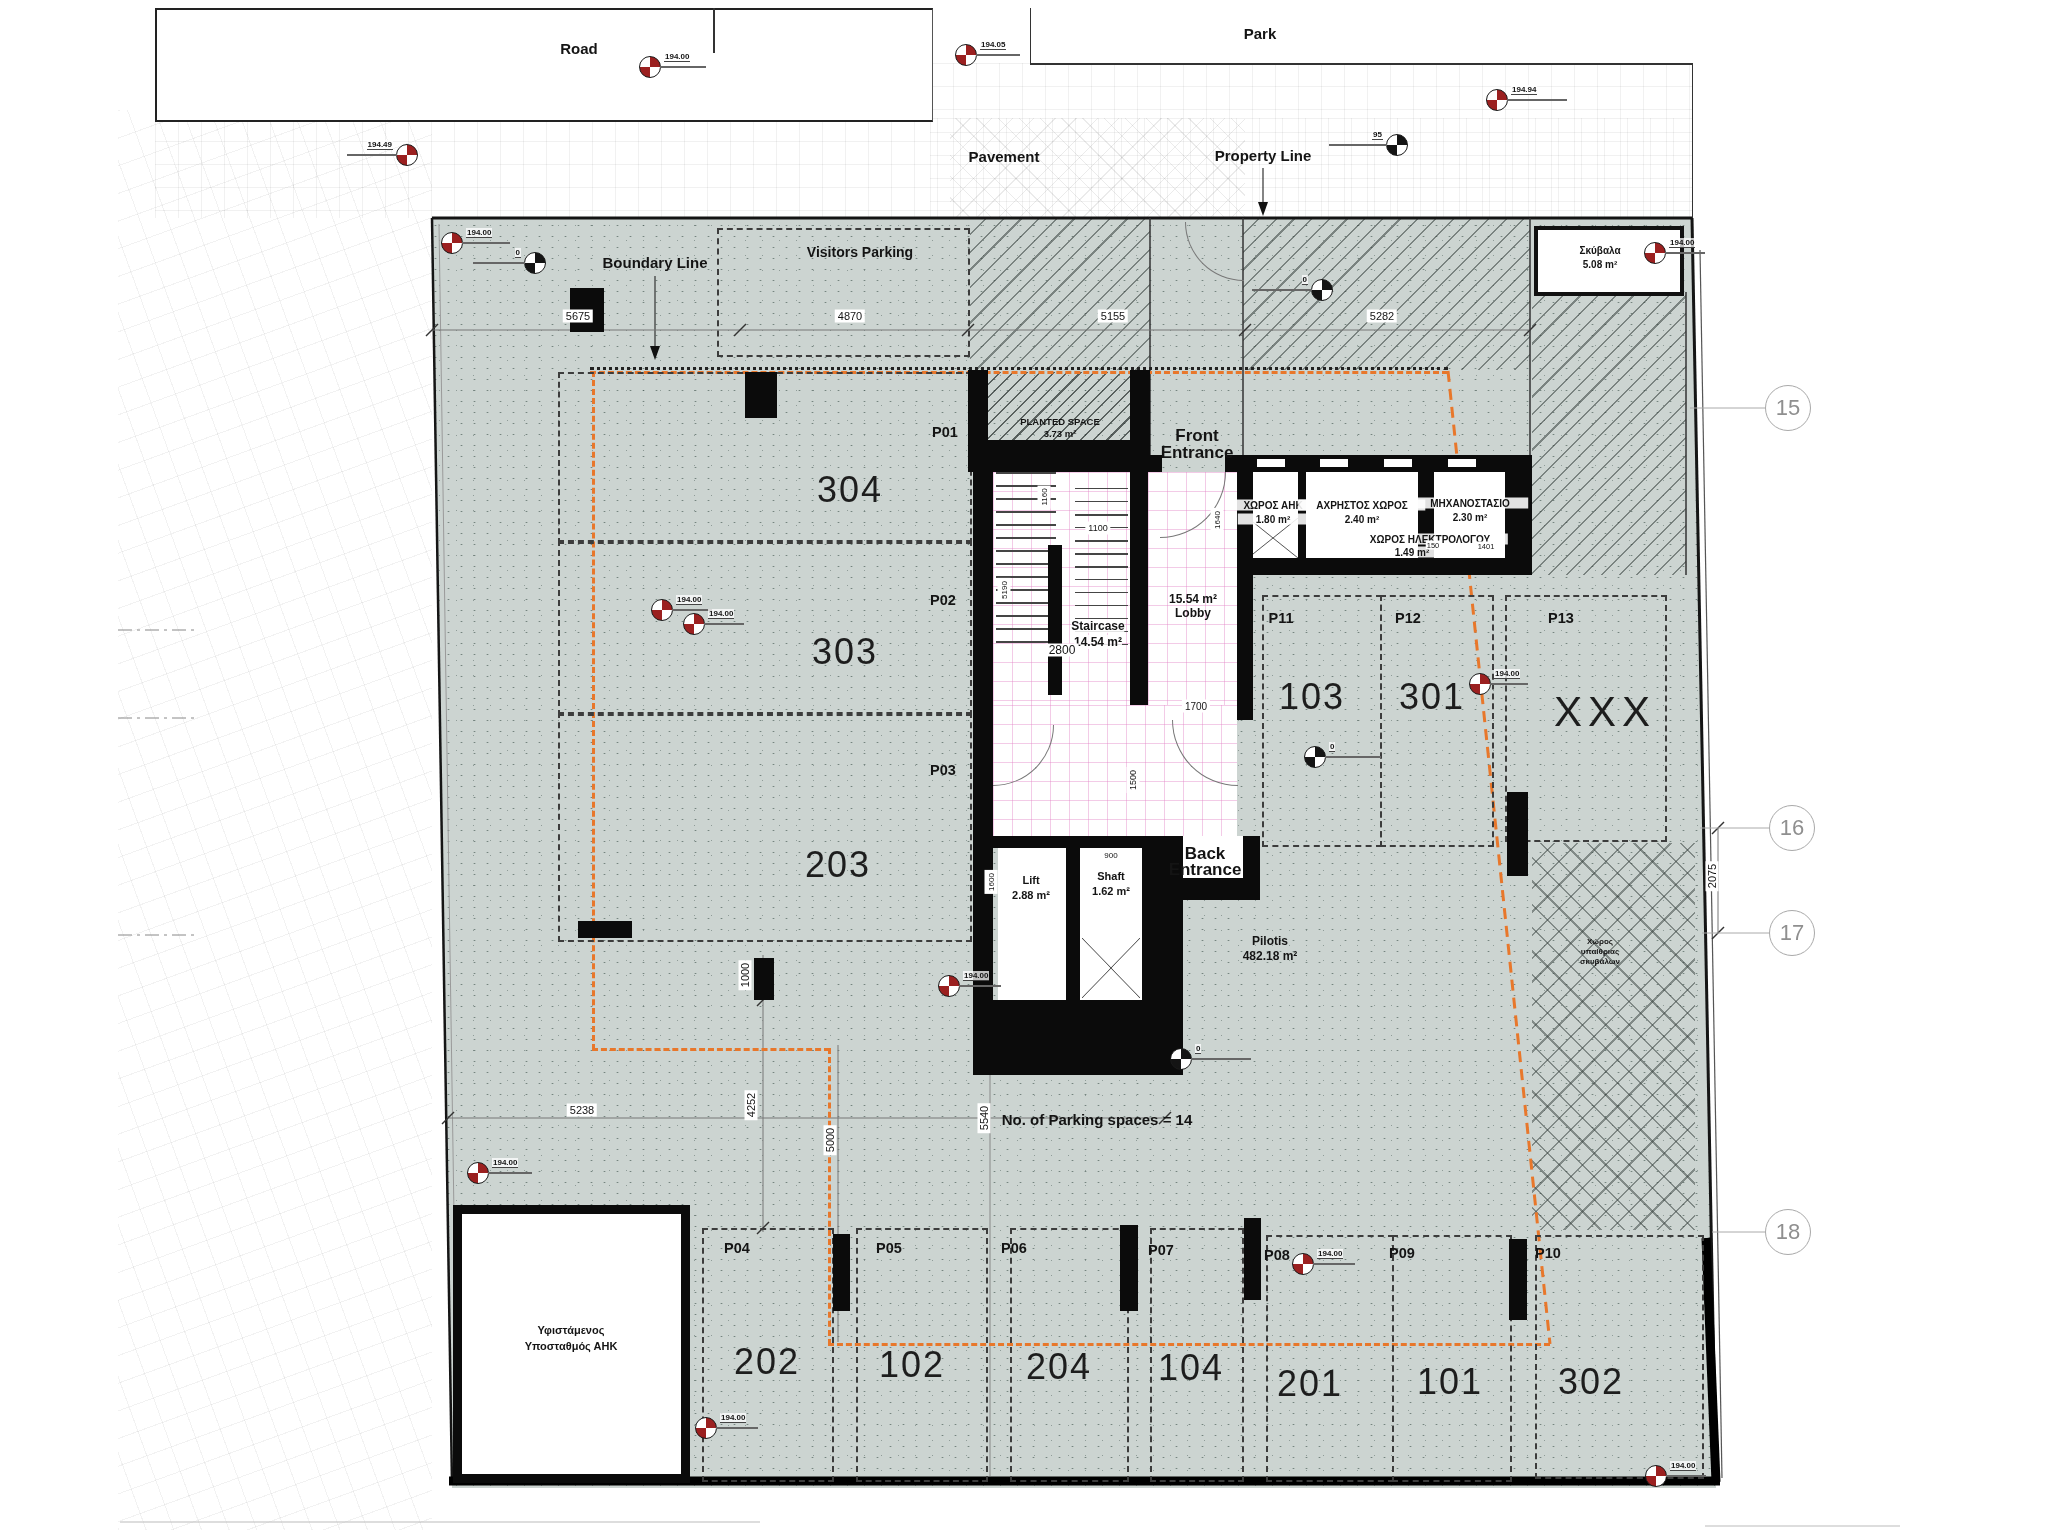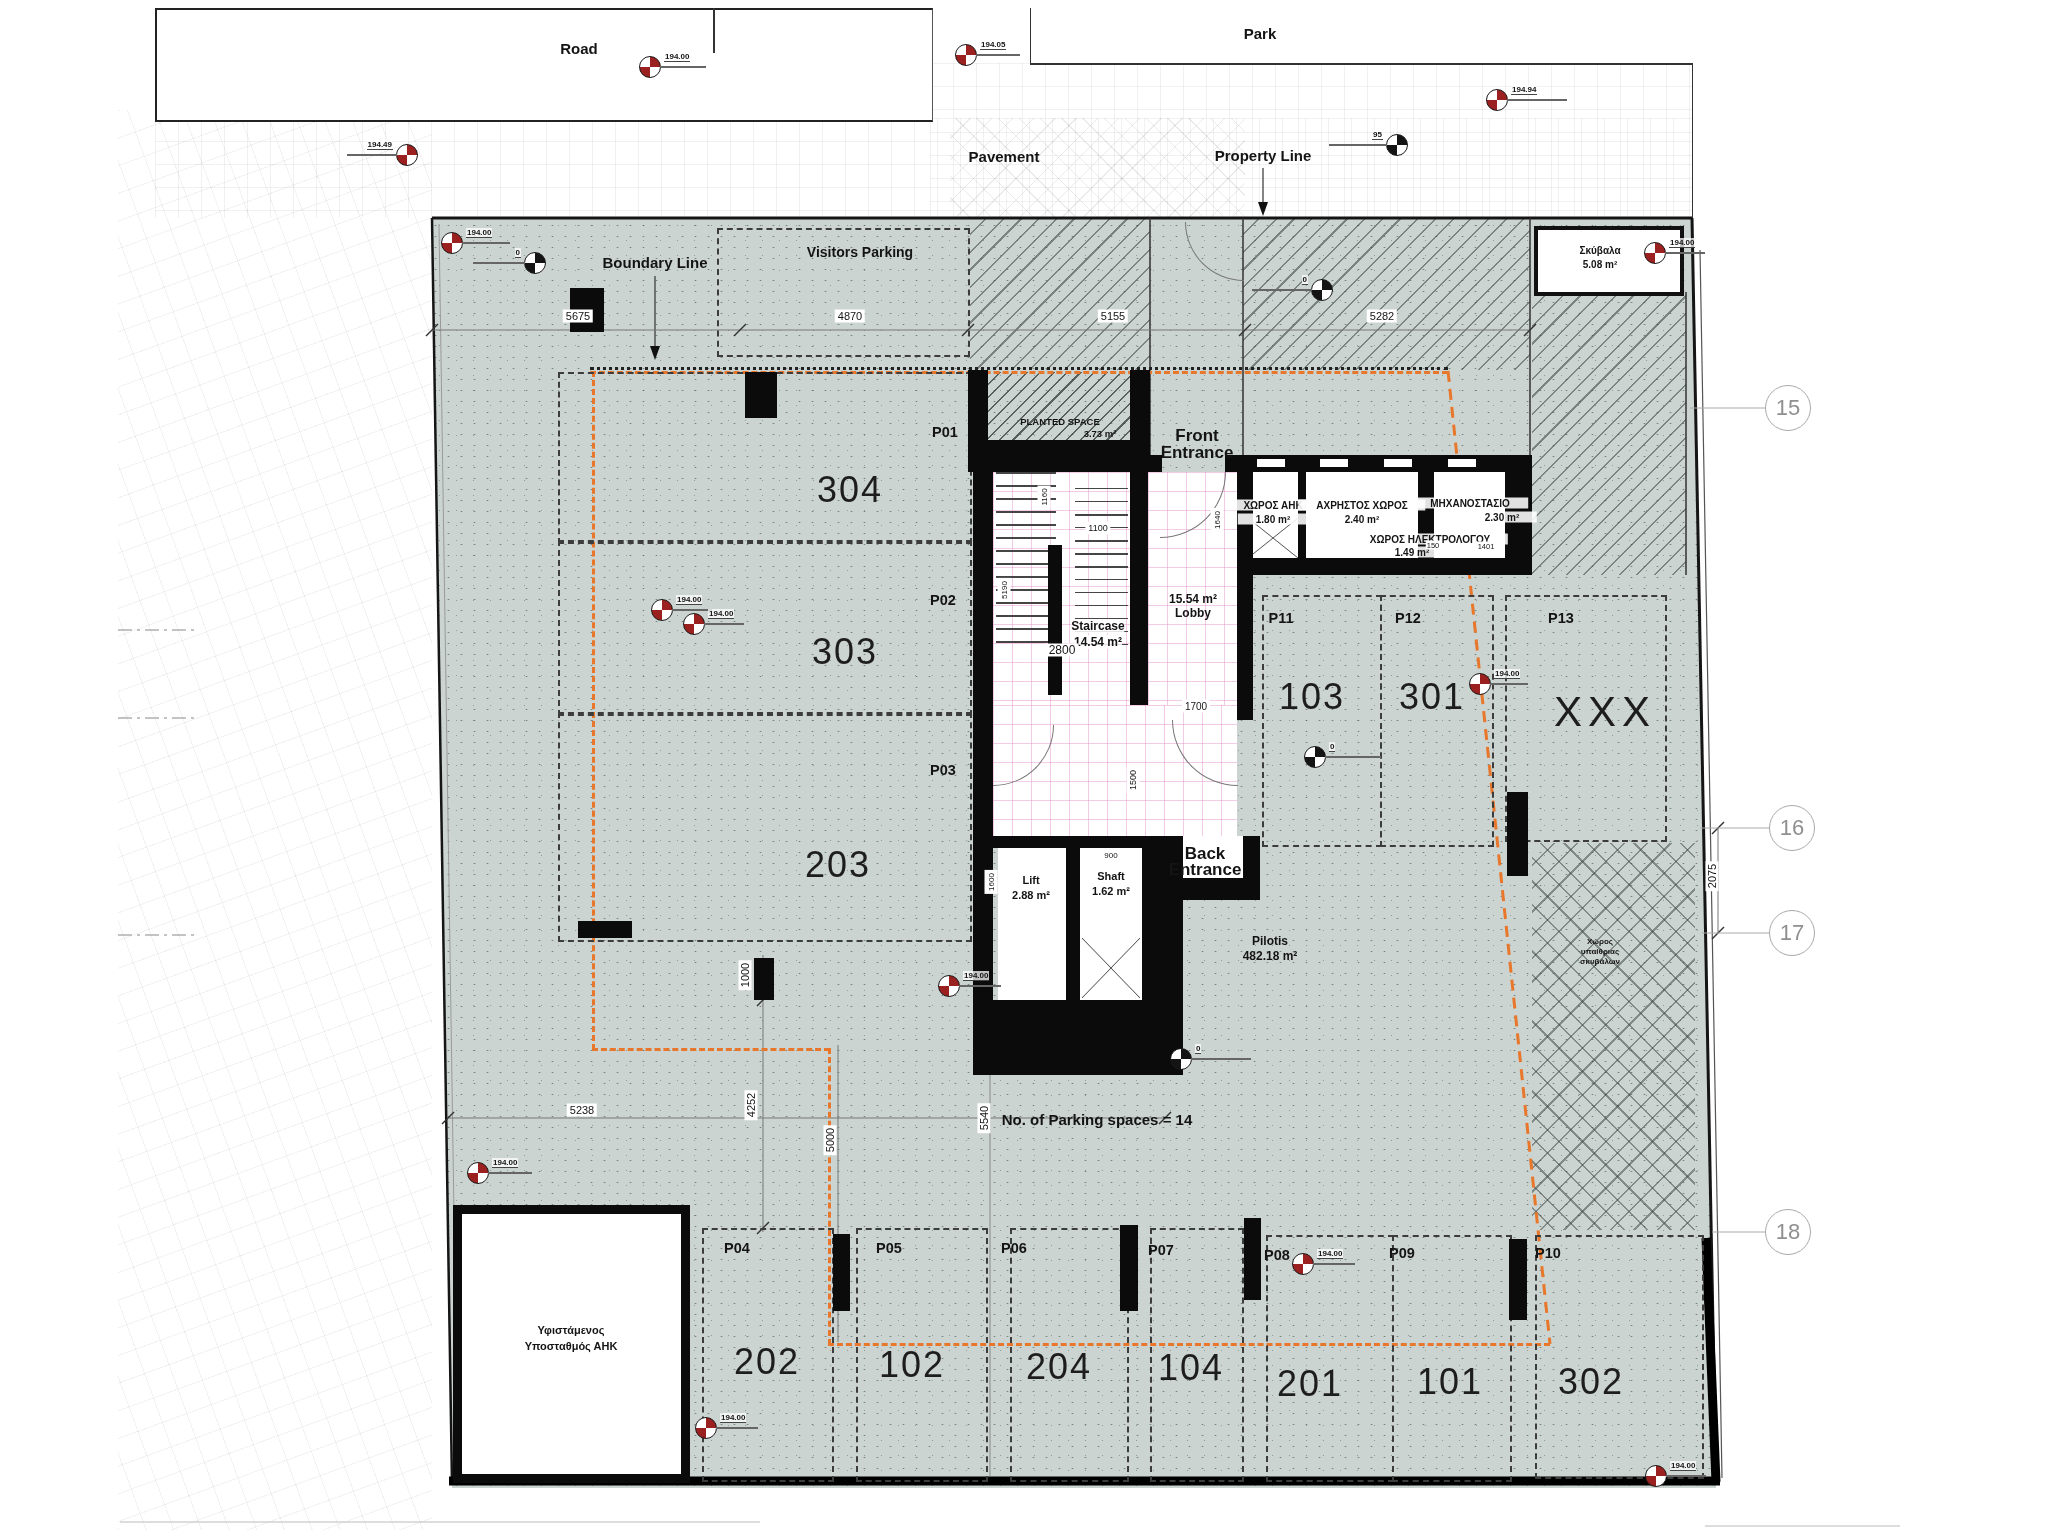--- a/index.html
+++ b/index.html
@@ -221,42 +221,42 @@
   <div class="a" style="left:453px;top:1205px;width:237px;height:278px;background:#fff;border:9px solid #0b0b0b;box-sizing:border-box;"></div>
 
   <div class="t b lbl15" style="left:579px;top:48px;">Road</div>
   <div class="t b lbl15" style="left:1260px;top:33px;">Park</div>
   <div class="t b lbl15" style="left:1004px;top:156px;">Pavement</div>
   <div class="t b lbl15" style="left:1263px;top:155px;">Property Line</div>
   <div class="t b lbl15" style="left:655px;top:262px;">Boundary Line</div>
   <div class="t b" style="left:860px;top:252px;font-size:14px;">Visitors Parking</div>
 
   <div class="t b lbl9" style="left:1060px;top:421px;">PLANTED SPACE</div>
-  <div class="t b lbl9" style="left:1060px;top:433px;margin-left:40px;">3.73 m²</div>
+  <div class="t b lbl9" style="left:1060px;top:433px;">3.73 m²</div>
   <div class="t b lbl13" style="left:1197px;top:436px;">Front</div>
   <div class="t b lbl13" style="left:1197px;top:453px;">Entrance</div>
   <div class="t b lbl13" style="left:1205px;top:854px;">Back</div>
   <div class="t b lbl13" style="left:1205px;top:870px;">Entrance</div>
   <div class="t b lbl12" style="left:1193px;top:613px;">Lobby</div>
   <div class="t b lbl12" style="left:1193px;top:599px;">15.54 m²</div>
   <div class="t b lbl12" style="left:1098px;top:626px;background:rgba(255,255,255,.85);text-align:center;">Staircase</div>
   <div class="t b lbl12" style="left:1098px;top:642px;background:rgba(255,255,255,.85);">14.54 m²</div>
   <div class="t b lbl11" style="left:1031px;top:880px;">Lift</div>
   <div class="t b lbl11" style="left:1031px;top:895px;">2.88 m²</div>
   <div class="t b lbl11" style="left:1111px;top:876px;">Shaft</div>
   <div class="t b lbl11" style="left:1111px;top:891px;">1.62 m²</div>
   <div class="t b lbl12" style="left:1270px;top:941px;">Pilotis</div>
   <div class="t b lbl12" style="left:1270px;top:956px;">482.18 m²</div>
   <div class="t b lbl15" style="left:1097px;top:1119px;">No. of Parking spaces = 14</div>
   <div class="t gk" style="left:1273px;top:505px;">ΧΩΡΟΣ ΑΗΚ</div>
   <div class="t gk" style="left:1273px;top:519px;">1.80 m²</div>
   <div class="t gk" style="left:1362px;top:505px;">ΑΧΡΗΣΤΟΣ ΧΩΡΟΣ</div>
   <div class="t gk" style="left:1362px;top:519px;">2.40 m²</div>
   <div class="t gk" style="left:1470px;top:503px;">ΜΗΧΑΝΟΣΤΑΣΙΟ</div>
-  <div class="t gk" style="left:1470px;top:517px;margin-left:32px;">2.30 m²</div>
+  <div class="t gk" style="left:1470px;top:517px;">2.30 m²</div>
   <div class="t gk" style="left:1430px;top:539px;">ΧΩΡΟΣ ΗΛΕΚΤΡΟΛΟΓΟΥ</div>
   <div class="t gk" style="left:1412px;top:552px;">1.49 m²</div>
   <div class="t b lbl10" style="left:1600px;top:250px;">Σκύβαλα</div>
   <div class="t b lbl10" style="left:1600px;top:264px;">5.08 m²</div>
   <div class="t b lbl11" style="left:571px;top:1330px;">Υφιστάμενος</div>
   <div class="t b lbl11" style="left:571px;top:1346px;">Υποσταθμός ΑΗΚ</div>
   <div class="t b lbl8" style="left:1600px;top:941px;">Χώρος</div>
   <div class="t b lbl8" style="left:1600px;top:951px;">υπαίθριας</div>
   <div class="t b lbl8" style="left:1600px;top:961px;">σκυβάλων</div>
 

